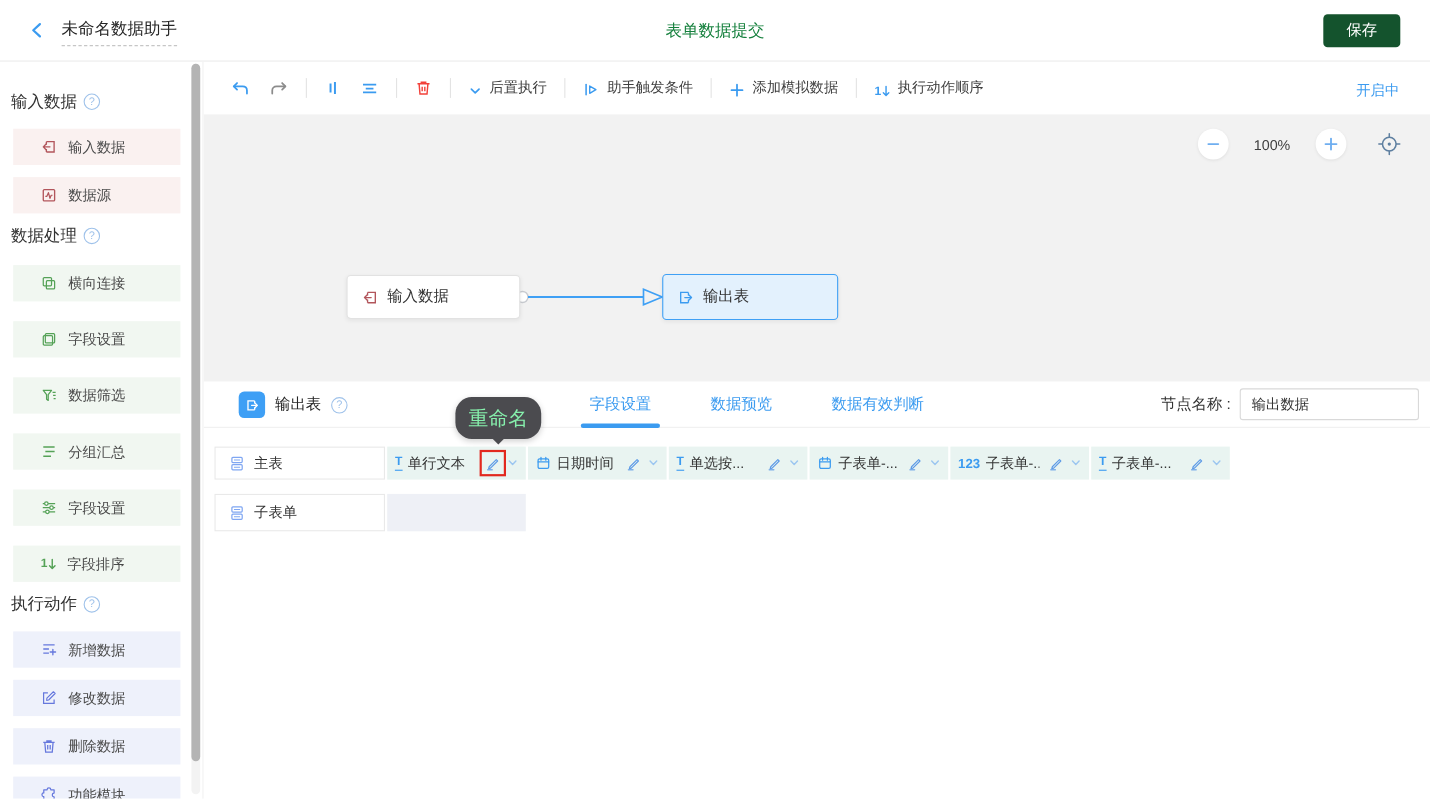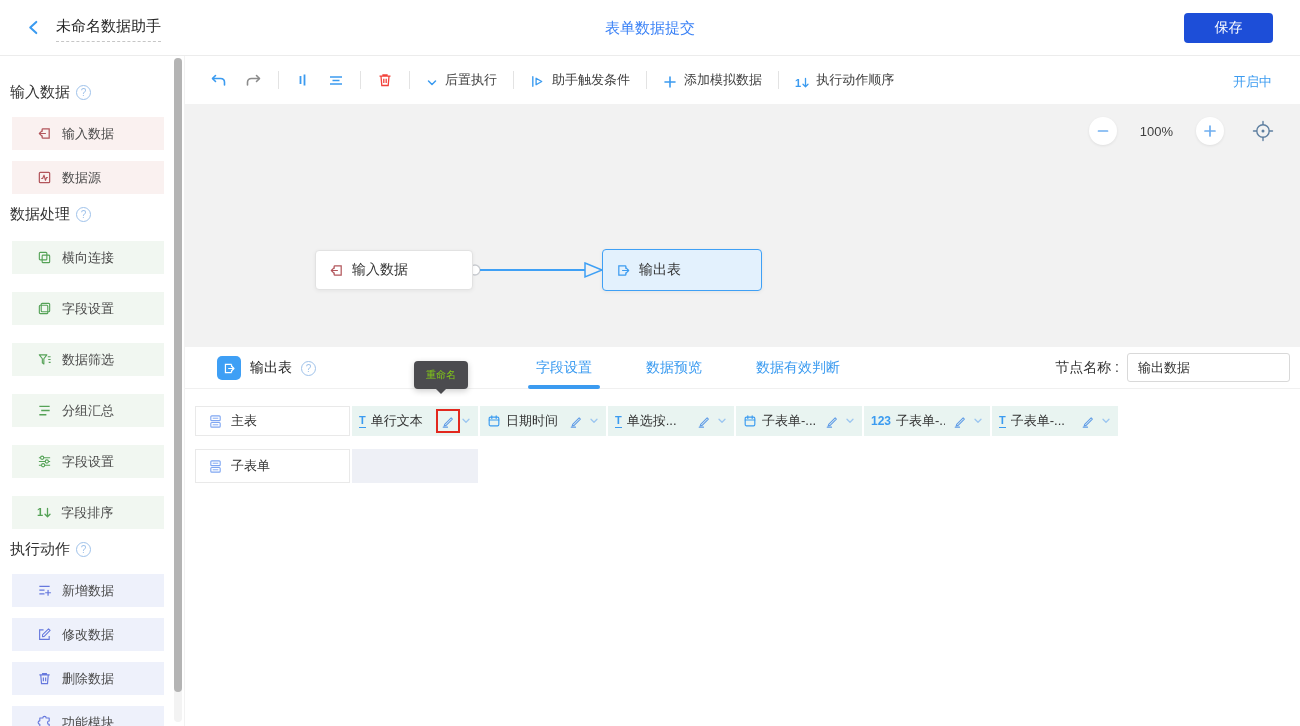--- a/index.html
+++ b/index.html
@@ -8,23 +8,23 @@
   .ic { display:inline-flex; align-items:center; justify-content:center; }
   .ic svg { display:block; }
 
   
   .topbar { position:absolute; left:0; top:0; width:1300px; height:56px; background:#fff;
     border-bottom:1px solid #ECECEC; z-index:6; }
   .back { position:absolute; left:27px; top:20px; cursor:pointer; }
   .doc-title { position:absolute; left:56px; top:17px; font-size:15px; color:#262626;
     padding-bottom:5px; border-bottom:1px dashed #C6C6C6; cursor:pointer; }
   .center-title { position:absolute; left:0; right:0; top:19px; text-align:center;
-    font-size:15px; color:#3b82f6; pointer-events:none; }
-  .save-btn { position:absolute; right:27px; top:13px; width:89px; height:30px;
-    background:#1d4ed8; color:#fff; font-size:14px; border:none; border-radius:4px;
+    font-size:15px; color:#15803d; pointer-events:none; }
+  .save-btn { position:absolute; right:27px; top:13px; width:70px; height:30px;
+    background:#14532d; color:#fff; font-size:14px; border:none; border-radius:4px;
     cursor:pointer; font-family:inherit; }
 
   
   .sidebar { position:absolute; left:0; top:56px; width:185px; bottom:0; background:#fff;
     border-right:1px solid #F2F2F2; padding-top:28px; overflow:hidden; z-index:2; }
   .section { margin-bottom:12px; }
   .sec-header { margin:0 0 16px 10px; height:17px; font-size:15px; color:#333;
     display:flex; align-items:center; gap:6px; }
   .qmark { display:inline-flex; width:15px; height:15px; border:1px solid #9FC2EA;
     border-radius:50%; color:#9FC2EA; font-size:10px; align-items:center;
@@ -75,22 +75,22 @@
   .panel-title { font-size:14px; color:#262626; }
   .tabs { position:absolute; left:345px; top:0; height:42px; display:flex; gap:42px; }
   .tab { display:flex; align-items:center; font-size:14px; color:#3B9BF0; position:relative;
     cursor:pointer; padding:0 6px; }
   .tab.active::after { content:''; position:absolute; left:-2px; right:-2px; bottom:0;
     height:4px; background:#3B9BF0; border-radius:2px; }
   .nodename { position:absolute; right:10px; top:6px; display:flex; align-items:center;
     gap:8px; font-size:14px; color:#333;justify-content:space-between; }
   .nodename input { width:163px; height:29px; border:1px solid #D9D9D9; border-radius:3px;
     padding:0 10px; font-size:13px; color:#333; font-family:inherit; outline:none; }
-  .tooltip { position:absolute; left:229px; top:14px; background:#4B4B4F; color:#84cc16;
-    font-size:10px; padding:7px 12px; border-radius:4px; z-index:10;
+  .tooltip { position:absolute; left:229px; top:14px; background:#4B4B4F; color:#86efac;
+    font-size:18px; padding:7px 12px; border-radius:15px; z-index:10;
     box-shadow:0 2px 6px rgba(0,0,0,0.2); }
   .tooltip::after { content:''; position:absolute; left:50%; margin-left:-5px; top:100%;
     border:5px solid transparent; border-top-color:#4B4B4F; }
 
   .ftable { position:absolute; left:10px; top:59px; }
   .frow { display:flex; gap:2px; margin-bottom:13px; }
   .name-cell { width:155px; height:30px; background:#fff; border:1px solid #E9E9E9;
     display:flex; align-items:center; padding:0 12px; gap:8px; font-size:13px; color:#333;
     cursor:pointer; }
   .frow:nth-child(2) .name-cell { height:34px; }

